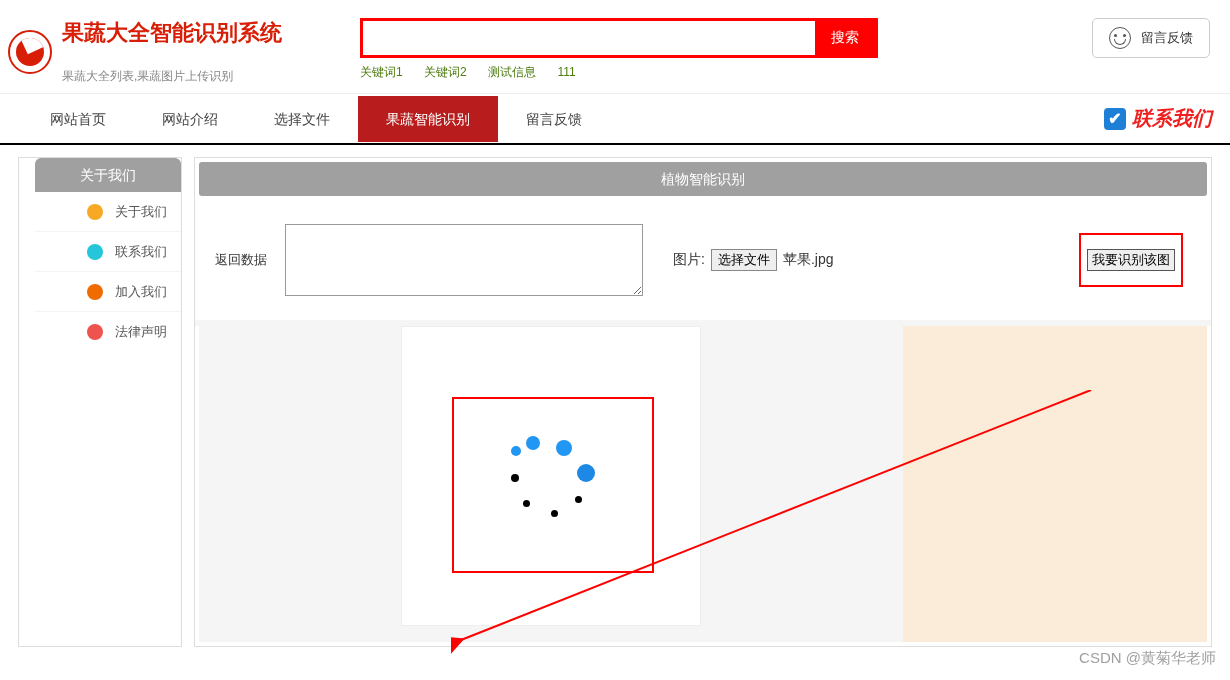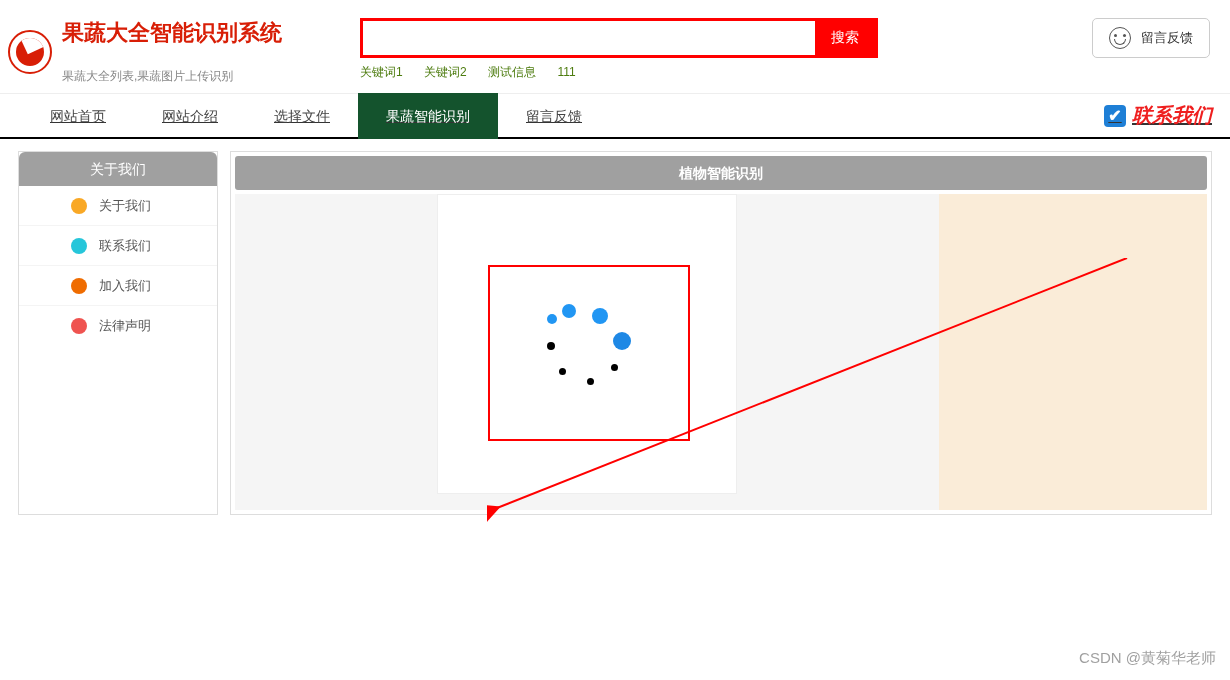--- a/index.html
+++ b/index.html
@@ -14,34 +14,34 @@
 .search-wrap { margin-left: 78px; }
 .search-box { display: flex; border: 3px solid #ff0000; width: 518px; height: 40px; }
 .search-input { flex: 1; border: none; outline: none; padding: 0 8px; font-size: 13px; }
 .search-btn { background: #ff0000; color: #fff; border: none; width: 60px; font-size: 14px; cursor: pointer; }
 .keywords { margin-top: 6px; color: #4d7c0f; font-size: 12px; }
 .keywords span { margin-right: 18px; }
 .feedback-top { margin-left: auto; border: 1px solid #ccc; border-radius: 5px; padding: 8px 16px; display: flex; align-items: center; gap: 10px; color: #333; }
 .face-icon { width: 22px; height: 22px; border: 1.5px solid #555; border-radius: 50%; position: relative; }
 .face-icon::before { content:""; position:absolute; width:3px; height:3px; background:#555; border-radius:50%; left:4px; top:6px; box-shadow: 9px 0 #555; }
 .face-icon::after { content:""; position:absolute; width:10px; height:5px; border:1.5px solid #555; border-top:none; border-radius:0 0 8px 8px; left:4px; top:11px; }
-.navbar { display: flex; align-items: center; border-top: 1px solid #eee; border-bottom: 2px solid #000; height: 46px; padding-left: 22px; text-decoration: underline; }
+.navbar { display: flex; align-items: center; border-top: 1px solid #eee; border-bottom: 2px solid #000; height: 52px; padding-left: 22px; }
 .nav-item { padding: 0 28px; height: 46px; line-height: 46px; color: #444; cursor: pointer; font-size: 14px; }
-.nav-item.active { background: #14532d; color: #fff; }
+.nav-item.active { background: #b91c1c; color: #fff; }
 .contact-us { margin-left: auto; margin-right: 18px; display:flex; align-items:center; gap:6px; color:#ef1f1f; font-size:20px; font-weight:bold; font-style: italic; }
 .contact-icon { width: 22px; height: 22px; background: #1e7fd6; border-radius: 4px; display:flex; align-items:center; justify-content:center; color:#fff; font-size:16px; font-style: normal; }
 .content { display: flex; gap: 12px; padding: 12px 18px; }
-.sidebar { width: 200px; border: 1px solid #ddd; }
+.sidebar { width: 164px; border: 1px solid #ddd; padding-left: 16px; }
 .sidebar-title { background: #a0a0a0; color: #fff; text-align: center; height: 34px; line-height: 34px; border-radius: 6px 6px 0 0; font-size: 14px; }
 .side-item { display: flex; align-items: center; height: 40px; padding-left: 52px; gap: 12px; color: #555; border-bottom: 1px solid #f4f4f4; cursor:pointer; font-size: 13px; }
 .side-item:last-child { border-bottom: none; }
 .side-icon { width: 16px; height: 16px; border-radius: 50%; }
 .i1 { background: #f9a825; } .i2 { background: #26c6da; } .i3 { background: #ef6c00; } .i4 { background: #ef5350; }
 .main { flex:1; border: 1px solid #ddd; }
-.main-title { background: #a0a0a0; color: #fff; text-align: center; height: 34px; line-height: 34px; margin: 4px; border-radius: 3px; font-weight: bold; font-size: 14px; }
+.main-title { background: #a0a0a0; color: #fff; text-align: center; height: 34px; line-height: 34px; margin: 4px; border-radius: 3px; font-weight: normal; font-size: 14px; }
 .form-row { display: flex; align-items: center; padding: 24px 20px; border-bottom: 6px solid #f5f5f5; }
 .label { font-size: 13px; margin-right: 18px; }
 .textarea { width: 358px; height: 72px; border: 1px solid #999; resize: both; }
 .file-group { margin-left: 30px; font-size: 14px; display:flex; align-items:center; gap:6px; }
 .file-btn { border: 1px solid #888; background: #efefef; padding: 1px 6px; font-size: 13px; cursor:pointer; }
 .recognize-box { margin-left: auto; margin-right: 8px; border: 2px solid #ff0000; padding: 14px 6px; }
 .recognize-btn { border: 1px solid #555; background: #efefef; padding: 1px 4px; font-size: 13px; cursor:pointer; }
 .preview-area { display:flex; margin: 0 4px 4px 4px; }
 .preview-left { width: 704px; background: #f5f5f5; display:flex; justify-content:center; padding-bottom: 8px; position: relative; }
 .preview-right { flex:1; background: #faecd8; height: 316px; }
@@ -119,20 +119,32 @@
         <span>加入我们</span>
       </div>
     <div class="side-item">
         <span class="side-icon i4"></span>
         <span>法律声明</span>
       </div>
   </div>
 
   <div class="main">
     <div class="main-title">植物智能识别</div>
+    <div class="form-row">
+      <span class="label">返回数据</span>
+      <textarea class="textarea" style=""></textarea>
+      <div class="file-group">
+        <span>图片:</span>
+        <button class="file-btn">选择文件</button>
+        <span>苹果.jpg</span>
+      </div>
+      <div class="recognize-box">
+        <button class="recognize-btn">我要识别该图</button>
+      </div>
+    </div>
     <div class="preview-area">
       <div class="preview-left">
         <div class="spinner-box">
           <div class="red-overlay"></div>
           <div class="spinner">
             <div class="dot d1"></div>
               <div class="dot d2"></div>
               <div class="dot d3"></div>
               <div class="dot d4"></div>
             <div class="dot d5"></div>

